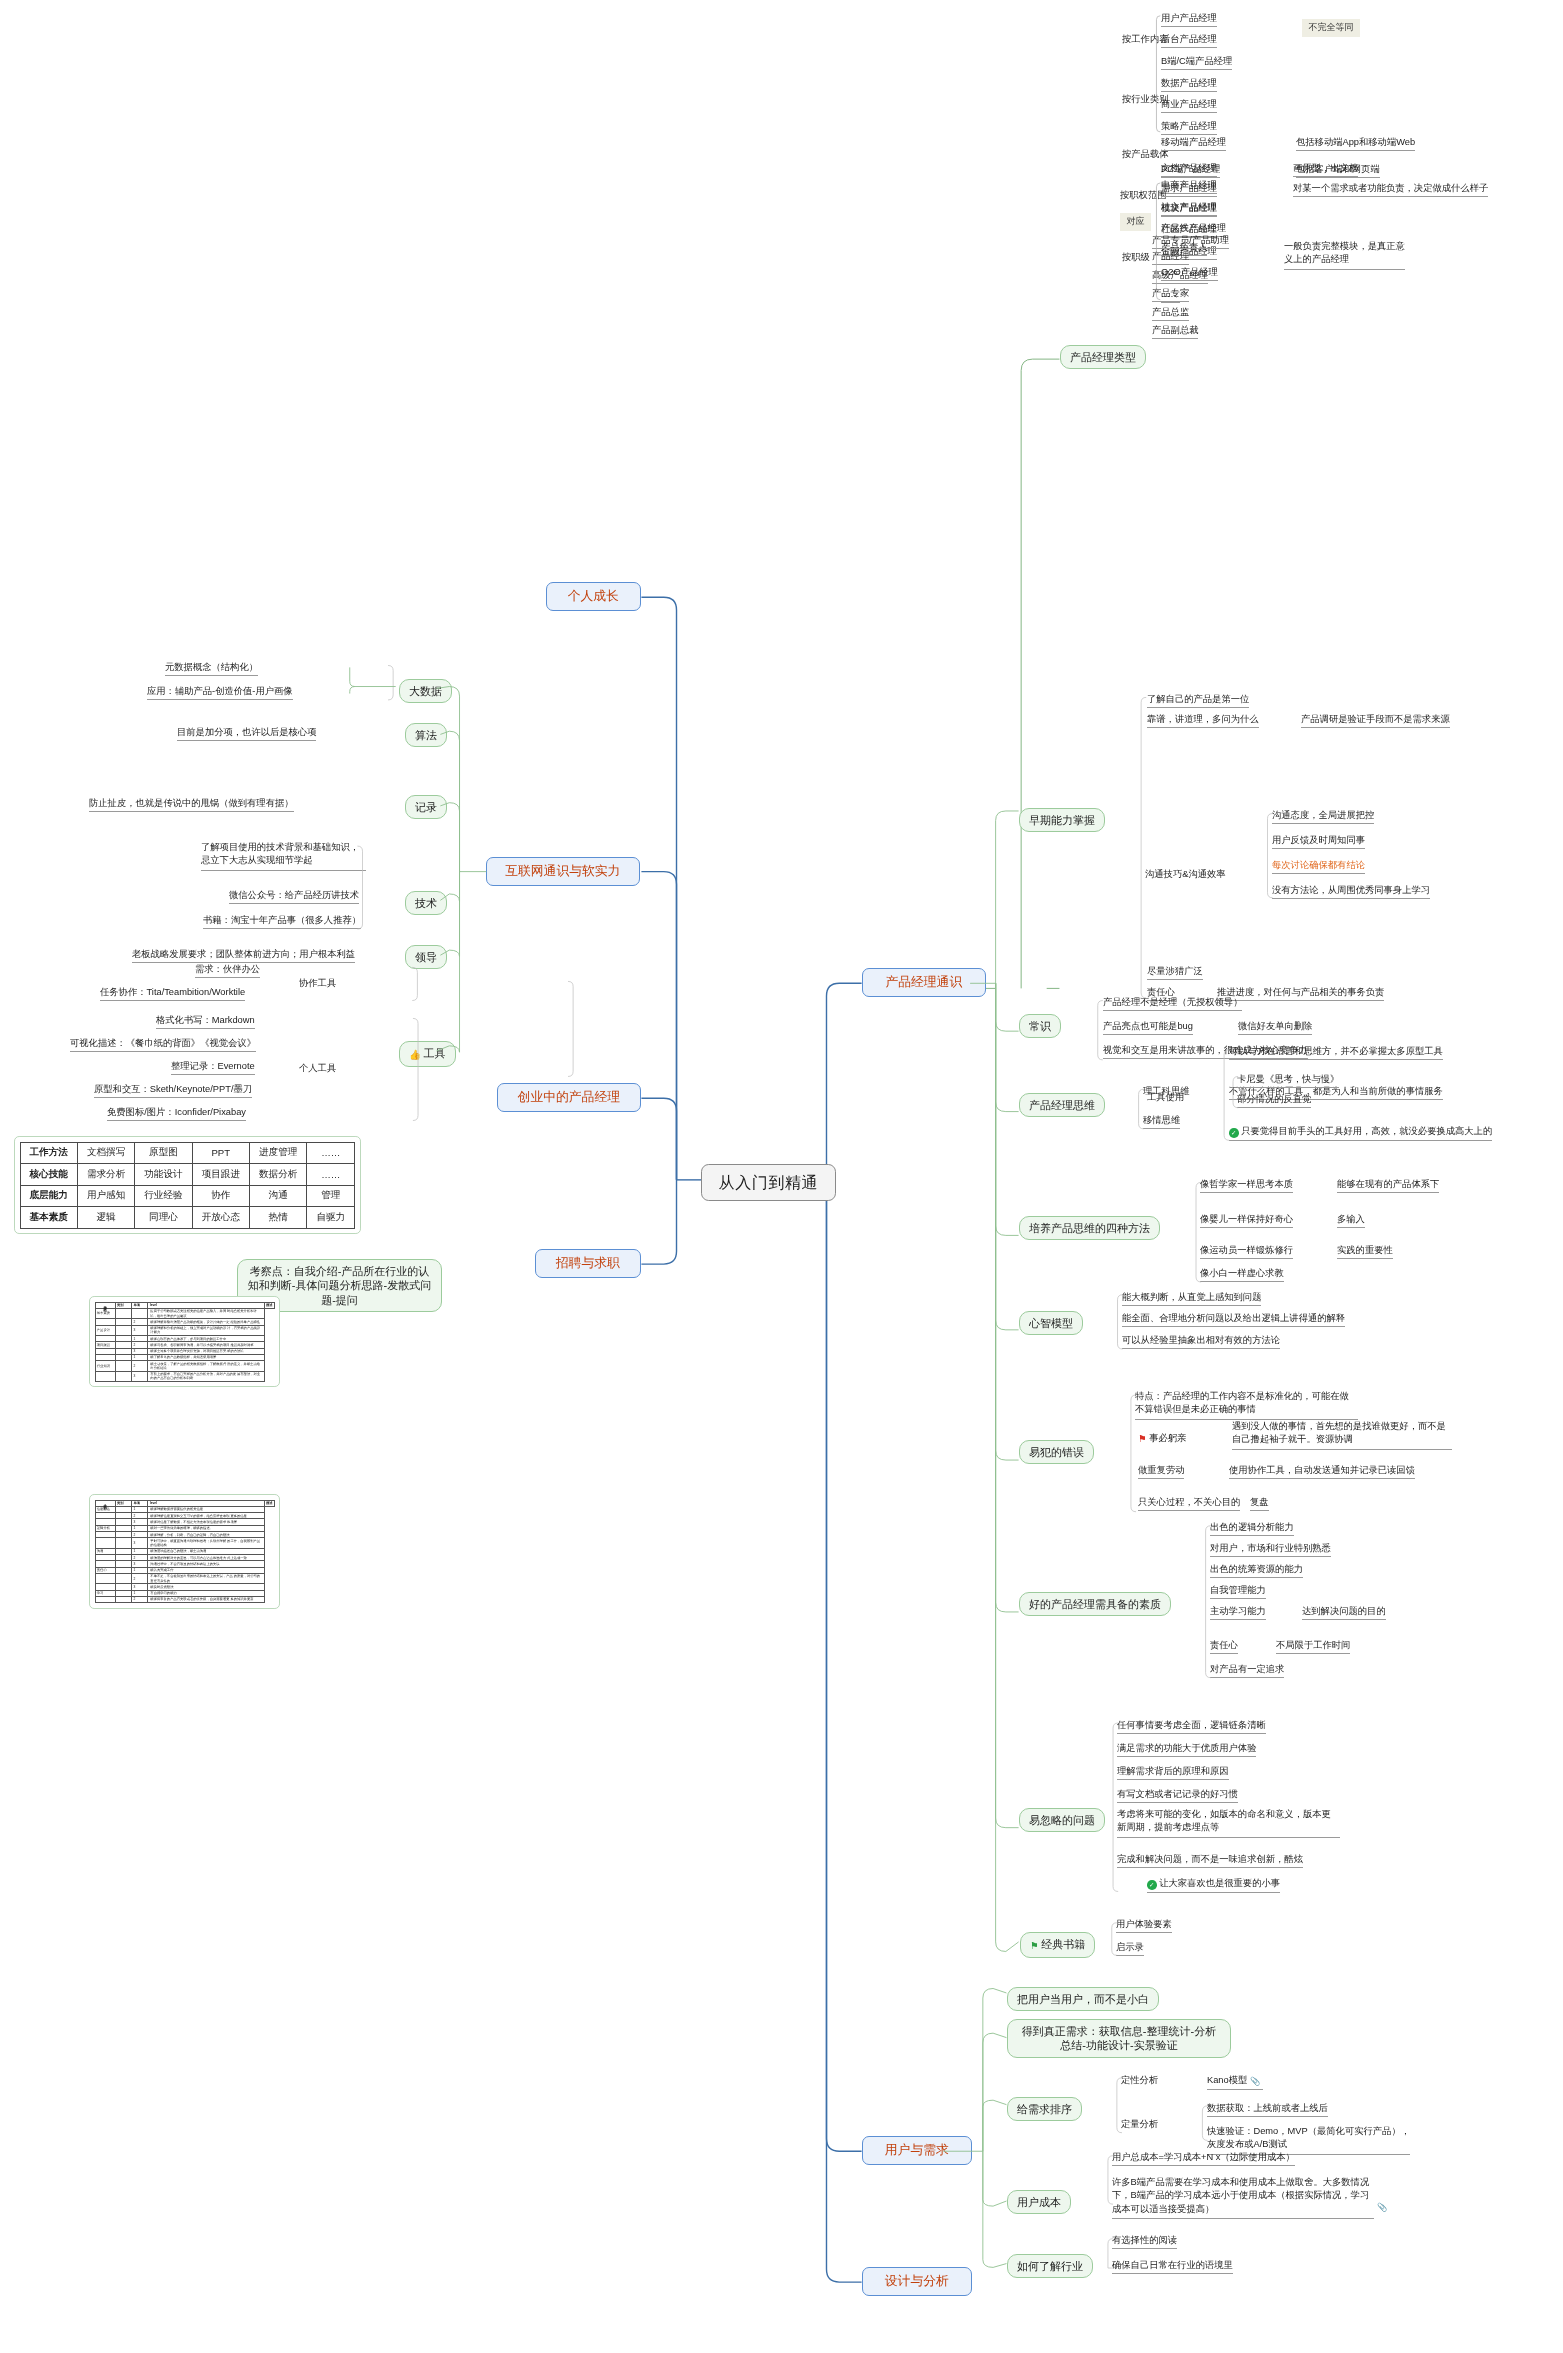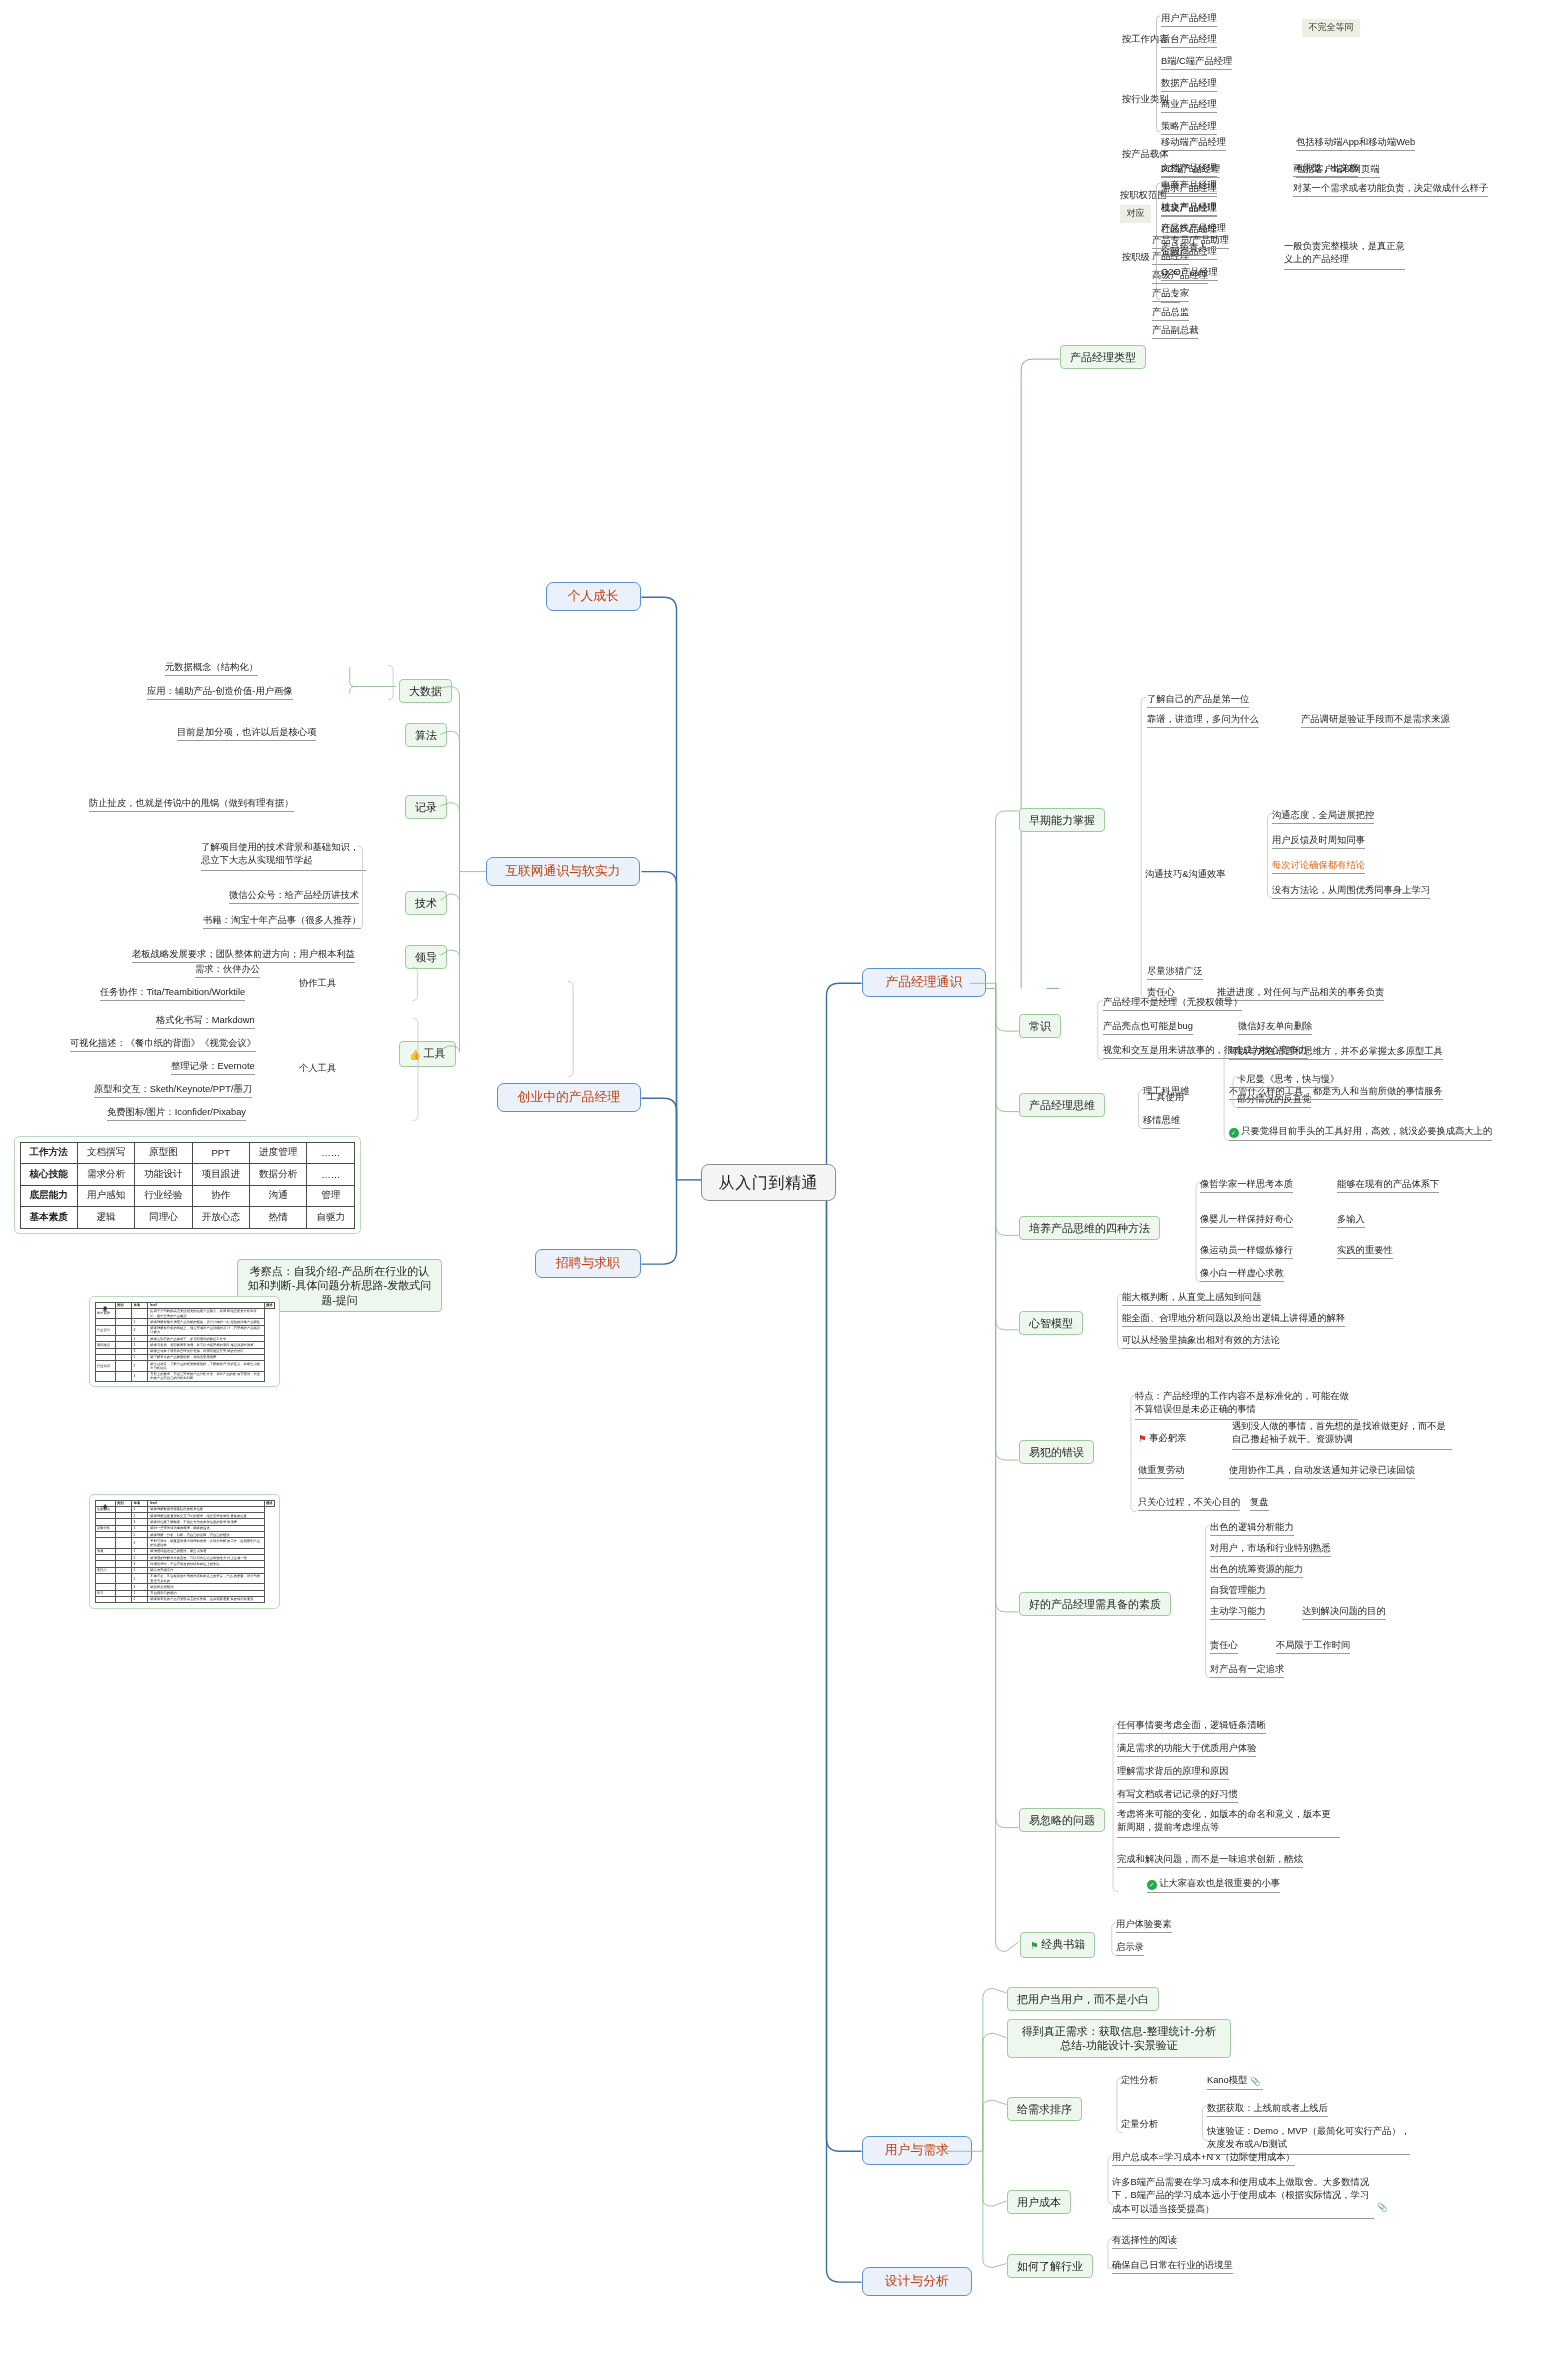--- a/index.html
+++ b/index.html
@@ -12,21 +12,21 @@
     background:#f4f4f4;border:1px solid #8a8a8a;border-radius:7.7px;
     font-size:16px;color:#1b1b1b;padding:7px 16.6px;letter-spacing:0.6px;
   }
   
   .l1{
     background:#eaf1fb;border:0.9px solid #5b8fd4;border-radius:7px;
     font-size:12.8px;color:#c2410c;padding:5.1px 12.8px;text-align:center;
   }
   
   .l2{
-    background:#eef7ee;border:0.8px solid #9ccb9c;border-radius:4px;
+    background:#eef7ee;border:0.8px solid #9ccb9c;border-radius:10px;
     font-size:11px;color:#1b1b1b;padding:3.8px 9px;text-align:center;
   }
   .l2.wrap{white-space:normal;}
   
   .leaf{
     font-size:9.6px;color:#1a1a1a;padding-bottom:1.9px;border-bottom:0.7px solid #9a9a9a;
   }
   .leaf.md{font-size:9.3px;}
   .leaf.ml{white-space:normal;line-height:1.45;}
   .leaf.nb{border-bottom:none;}
@@ -131,21 +131,21 @@
 <div class="node leaf md" style="left:1296px;top:163px;">包括客户端和网页端</div>
 
 <div class="node leaf nb md" style="left:1120px;top:189px;">按职权范围</div>
 <div class="node leaf md" style="left:1161px;top:162px;">文档产品经理</div>
 <div class="node leaf md" style="left:1293px;top:162px;">画原型，出文档</div>
 <div class="node leaf md" style="left:1161px;top:182px;">需求产品经理</div>
 <div class="node leaf md" style="left:1293px;top:182px;">对某一个需求或者功能负责，决定做成什么样子</div>
 <div class="node leaf md" style="left:1161px;top:202px;">模块产品经理</div>
 <div class="node leaf md" style="left:1161px;top:222px;">产品线产品经理</div>
 <div class="node leaf md" style="left:1161px;top:241px;">产品负责人</div>
-<div class="node callout" style="left:1120px;top:205px;">对应</div>
+<div class="node callout" style="left:1120px;top:213px;">对应</div>
 
 <div class="node leaf nb md" style="left:1122px;top:251px;">按职级</div>
 <div class="node leaf md" style="left:1152px;top:234px;">产品专员/产品助理</div>
 <div class="node leaf md" style="left:1152px;top:250px;">产品经理</div>
 <div class="node leaf ml md" style="left:1284px;top:240px;width:121px;">一般负责完整模块，是真正意义上的产品经理</div>
 <div class="node leaf md" style="left:1152px;top:269px;">高级产品经理</div>
 <div class="node leaf md" style="left:1152px;top:287px;">产品专家</div>
 <div class="node leaf md" style="left:1152px;top:306px;">产品总监</div>
 <div class="node leaf md" style="left:1152px;top:324px;">产品副总裁</div>
 

